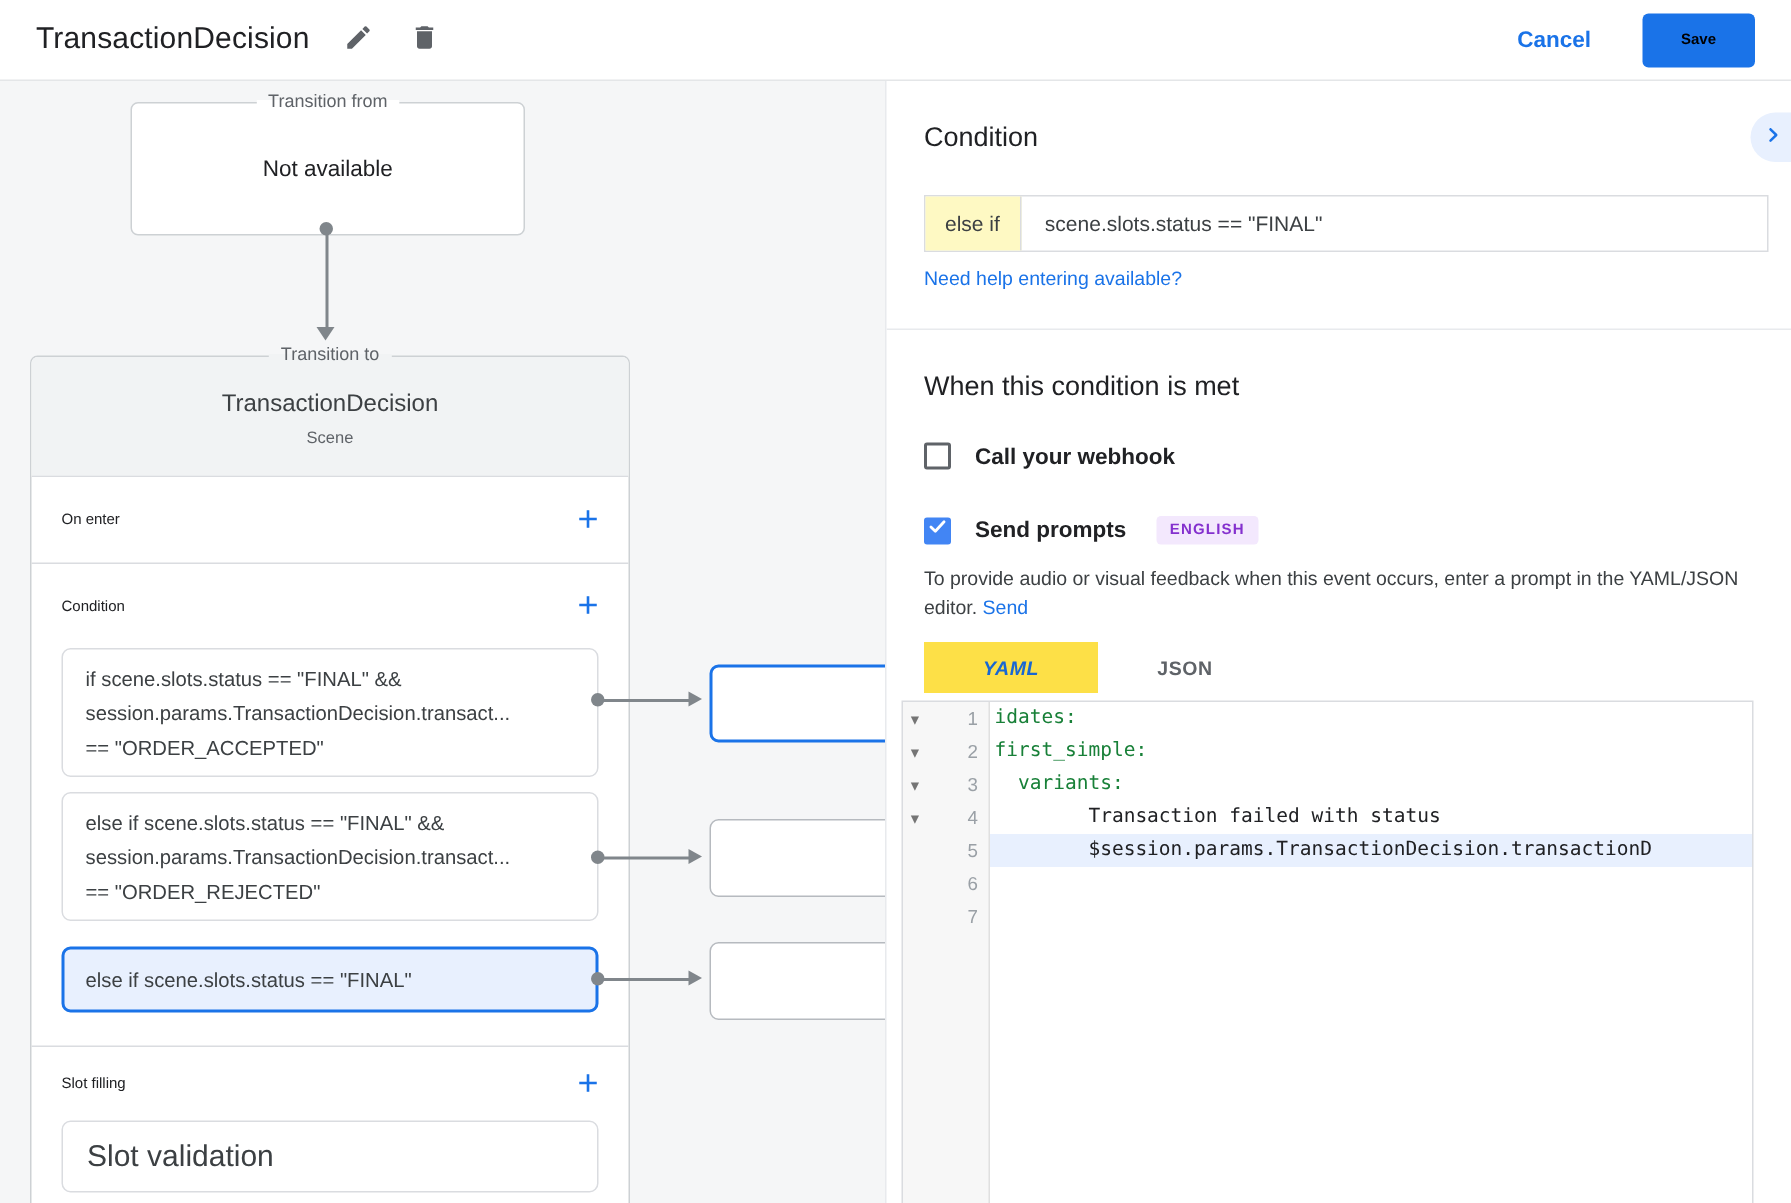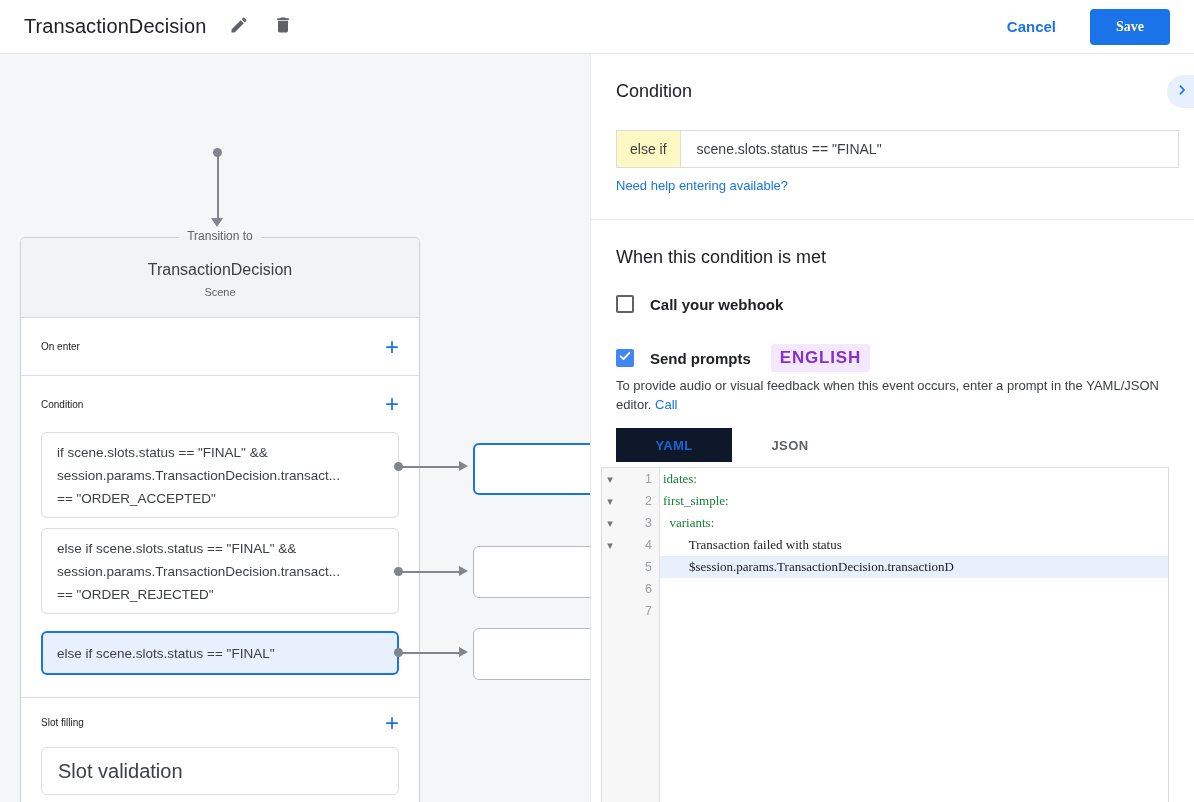--- a/index.html
+++ b/index.html
@@ -8,22 +8,22 @@
 
   
   .topbar { position:absolute; left:0; top:0; width:1194px; height:54px; background:#fff;
             border-bottom:1px solid #e4e6e8; display:flex; align-items:center; padding:0 24px; z-index:30; }
   .topbar .title { font-size:20px; color:#202124; letter-spacing:.1px; }
   .icon-btn { margin-left:22px; width:22px; height:22px; border:none; background:none; cursor:pointer;
               display:flex; align-items:center; justify-content:center; }
   .topbar .spacer { flex:1; }
   .btn-cancel { border:none; background:none; color:#1a73e8; font-size:15px; font-weight:700;
                 margin-right:34px; cursor:pointer; font-family:inherit; }
-  .btn-save { border:none; background:#1a73e8; color:#fef9c3; font-size:14px; font-weight:700;
-              height:36px; padding:0 26px; border-radius:4px; cursor:pointer; font-family:Liberation Serif, serif; }
+  .btn-save { border:none; background:#1a73e8; color:#000000; font-size:10px; font-weight:700;
+              height:36px; padding:0 26px; border-radius:4px; cursor:pointer; font-family:Liberation Sans, sans-serif; }
 
   
   .canvas { position:absolute; left:0; top:54px; width:590px; height:748px; background:#f5f6f7; overflow:hidden; }
 
   .legend { position:absolute; top:-9px; left:50%; transform:translateX(-50%); font-size:12px;
             color:#5f6368; padding:0 8px; white-space:nowrap; }
 
   .from-box { position:absolute; left:87px; top:14px; width:263px; height:89px; background:#fff;
               border:1px solid #cdd1d4; border-radius:5px; display:flex; align-items:center; justify-content:center; }
   .from-box .legend { background:linear-gradient(#f5f6f7 50%, #ffffff 50%); }
@@ -95,39 +95,39 @@
   .p-divider { position:absolute; left:0; top:165px; width:604px; height:1px; background:#e8eaed; }
 
   .h-whenmet { top:193px; }
 
   .check-row { position:absolute; left:25px; display:flex; align-items:center; }
   .row-webhook { top:241px; }
   .row-prompts { top:290px; }
   .cbox { width:18px; height:18px; border:2px solid #5f6368; border-radius:2px; background:#fff; cursor:pointer; flex:none; }
   .cbox.checked { border:none; background:#4285f4; display:flex; align-items:center; justify-content:center; }
   .check-label { margin-left:16px; font-size:15px; font-weight:700; color:#202124; }
-  .lang-badge { margin-left:20px; background:#f3e8fd; color:#8430ce; font-size:17px; font-weight:700;
+  .lang-badge { margin-left:20px; background:#f3e8fd; color:#8430ce; font-size:10px; font-weight:700;
                 letter-spacing:.8px; padding:4px 9px; border-radius:3px; }
 
   .p-desc { position:absolute; left:25px; top:322px; width:565px; font-size:13px; color:#3c4043; line-height:19px; }
   .p-desc a { color:#1a73e8; text-decoration:none; }
 
   .tabs { position:absolute; left:25px; top:374px; display:flex; }
   .tab { width:116px; height:34px; display:flex; align-items:center; justify-content:center; font-size:13px;
          font-weight:700; letter-spacing:.4px; color:#5f6368; cursor:pointer; }
-  .tab.active { background:#0f172a; color:#1967d2; }
+  .tab.active { background:#fde047; color:#1967d2;font-style:italic; }
 
   .editor { position:absolute; left:10px; top:413px; width:568px; height:360px; border:1px solid #dadce0;
             display:flex; background:#fff; }
   .gutter { width:58px; background:#f7f7f7; border-right:1px solid #e0e0e0; flex:none; }
   .g-row { height:22px; display:flex; align-items:center; font-size:12.5px; color:#9aa0a6; }
   .g-row .fold { width:16px; text-align:center; color:#757575; font-size:11px; cursor:pointer; }
   .g-row .lnum { flex:1; text-align:right; padding-right:7px; }
   .code { flex:1; overflow:hidden; font-family:"DejaVu Sans Mono","Liberation Mono",monospace; font-size:13px; }
-  .c-row { height:22px; line-height:22px; white-space:pre; padding-left:3px;font-family:Liberation Serif, serif; }
+  .c-row { height:22px; line-height:22px; white-space:pre; padding-left:3px; }
   .c-row.hl { background:#e8f0fe; }
   .seg-key { color:#188038; }
   .seg-plain { color:#202124; }
 </style>
 </head>
 <body>
 
 <div class="app">
 
   <div class="topbar">
@@ -146,20 +146,24 @@
           </svg>
       </span>
     </button>
     <div class="spacer"></div>
     <button class="btn-cancel">Cancel</button>
     <button class="btn-save">Save</button>
   </div>
 
   <div class="canvas">
 
+    <div class="from-box">
+      <span class="legend">Transition from</span>
+      <span class="value">Not available</span>
+    </div>
 
     <div class="vconn">
       <span class="dot"></span>
         <span class="line"></span>
         <span class="head"></span>
     </div>
 
     <div class="scene-card">
       <span class="legend">Transition to</span>
       <div class="card-header">
@@ -258,21 +262,21 @@
               <path d="M4.5 12.5l5 5 10-11"></path>
             </svg>
         </span>
       </span>
       <span class="check-label">Send prompts</span>
       <span class="lang-badge">ENGLISH</span>
     </div>
 
     <div class="p-desc">
       <span>To provide audio or visual feedback when this event occurs, enter a prompt in the YAML/JSON editor.</span>
-      <a href="#">Call</a>
+      <a href="#">Send</a>
     </div>
 
     <div class="tabs">
         <div class="tab active">YAML</div>
         <div class="tab">JSON</div>
       </div>
 
     <div class="editor">
       <div class="gutter">
           <div class="g-row">

